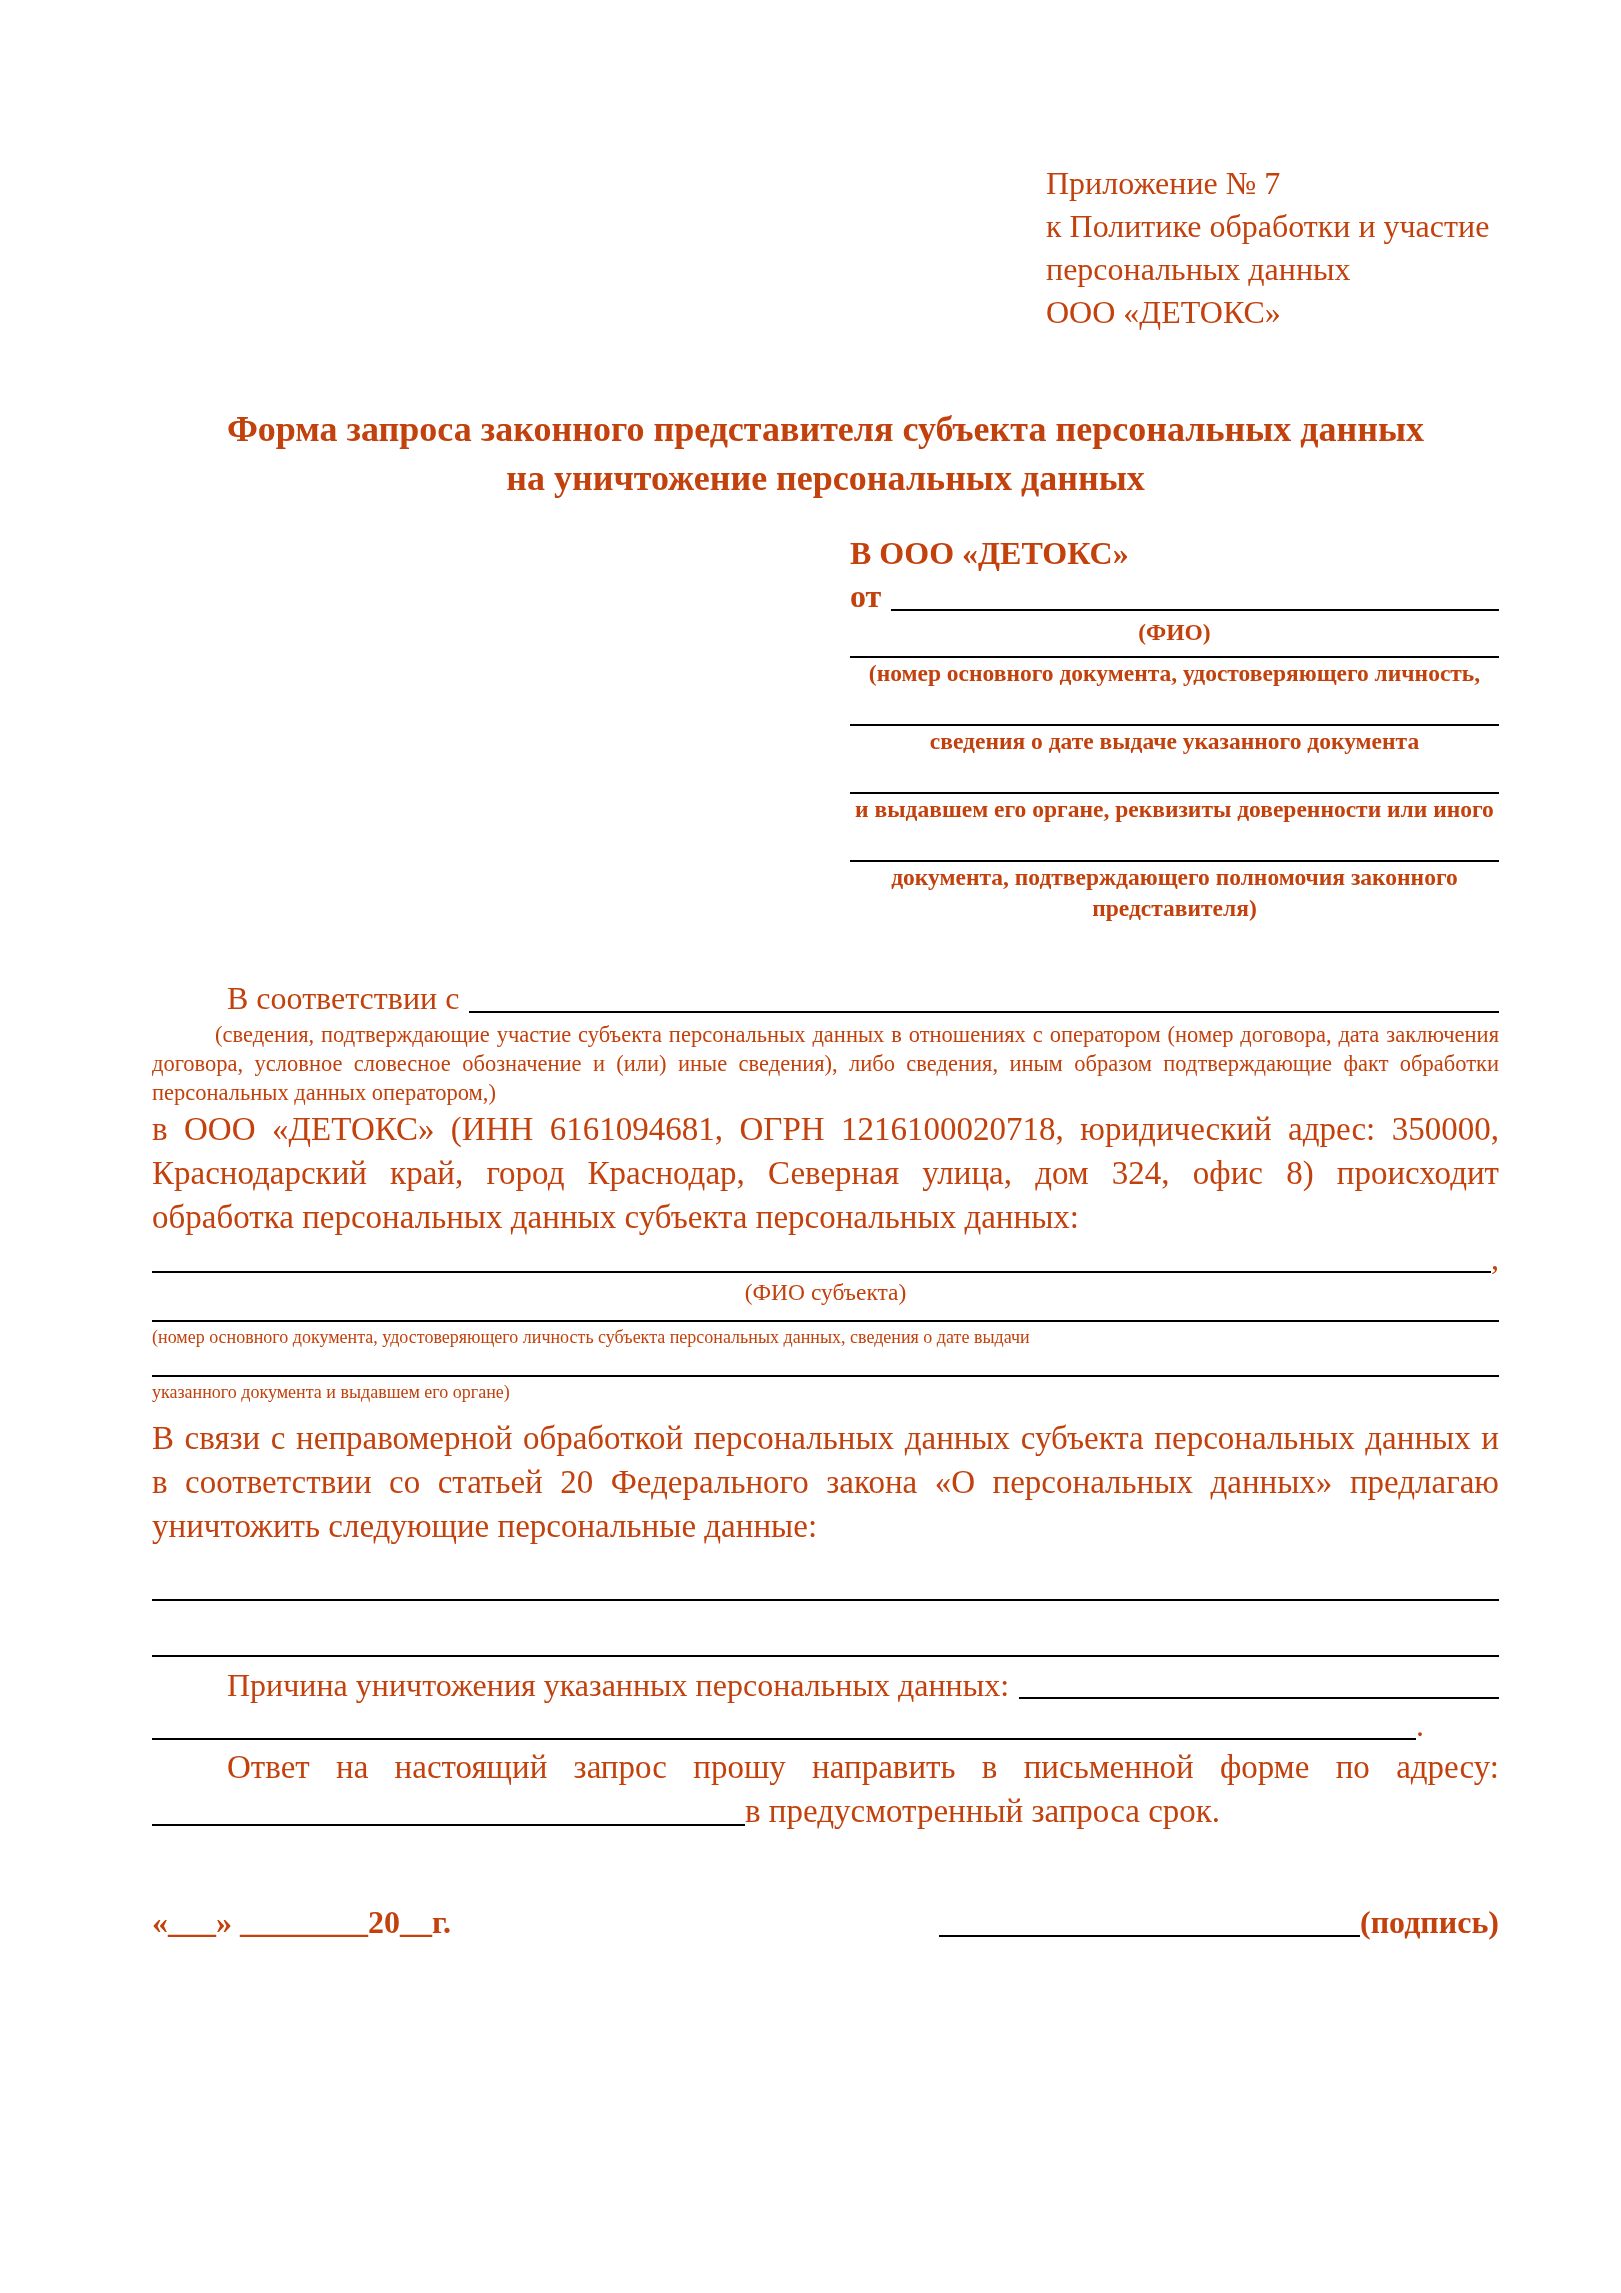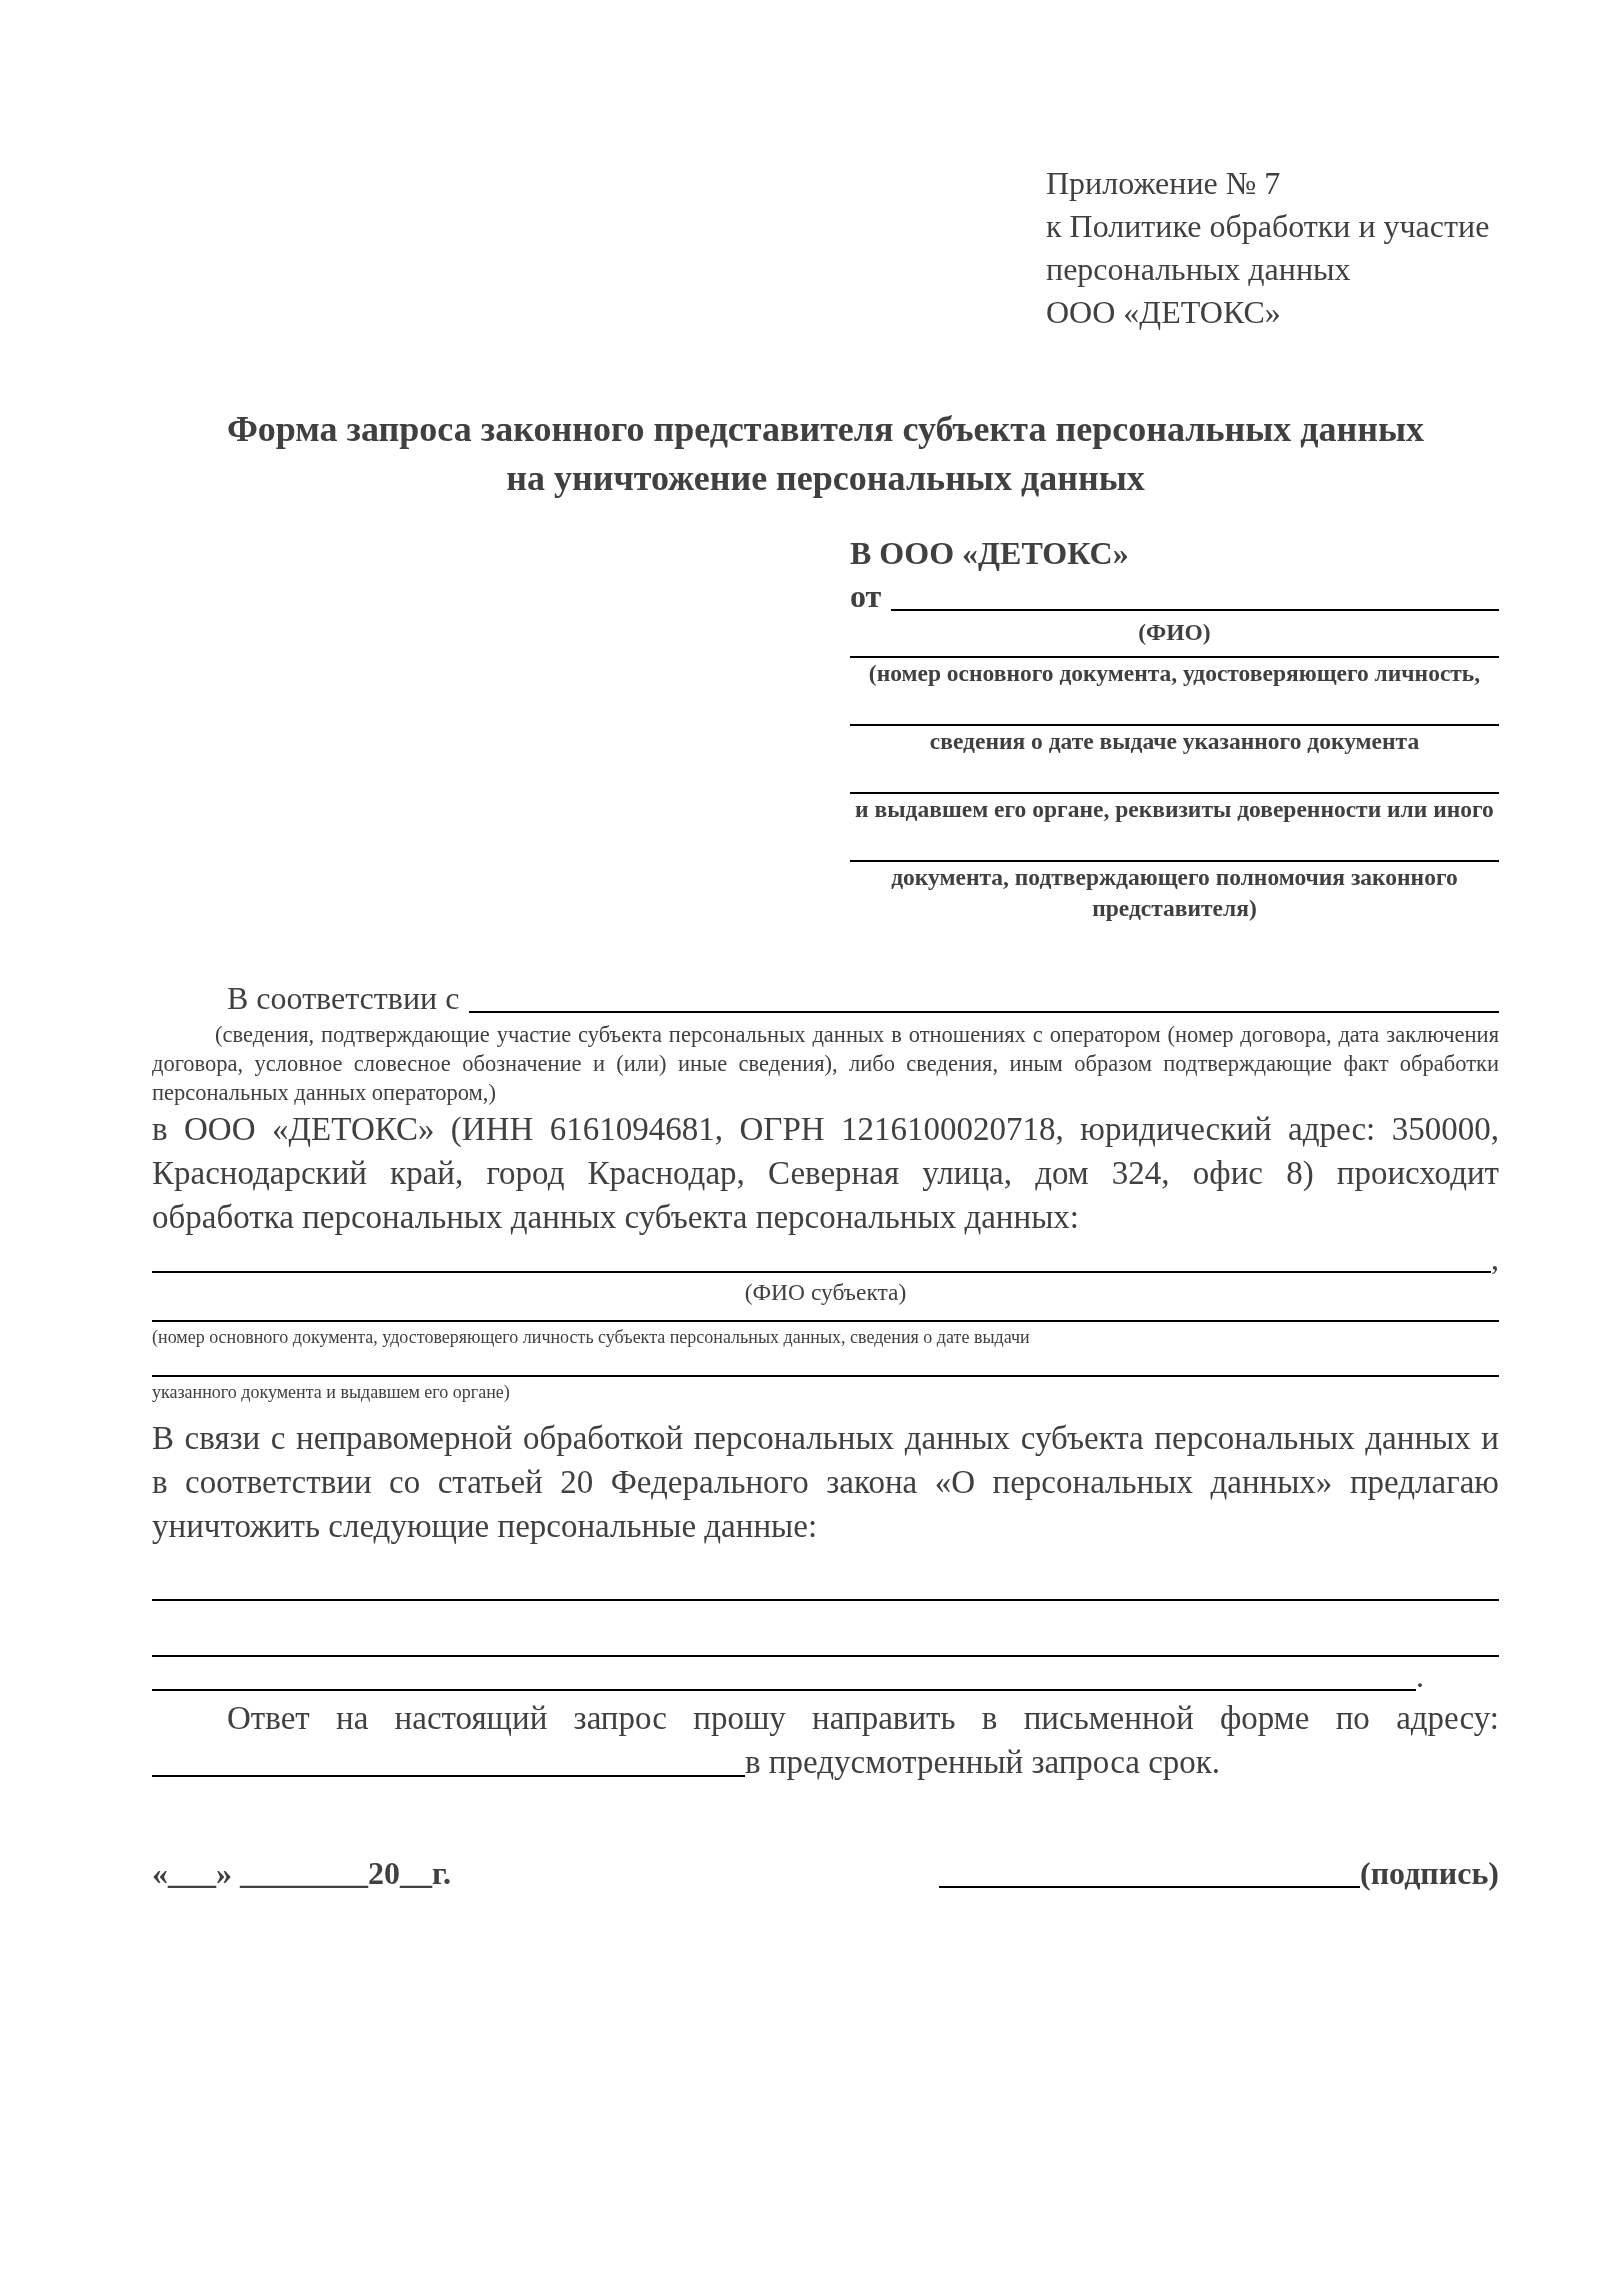--- a/index.html
+++ b/index.html
@@ -1,21 +1,21 @@
 <!DOCTYPE html>
 <html><head>
 <meta charset="utf-8">
 <style>
   * { margin: 0; padding: 0; box-sizing: border-box; }
   html, body { background: #ffffff; }
   .page {
     width: 1621px;
     height: 2294px;
     background: #ffffff;
-    color: #404040;
+    color: #c2410c;
     font-family: "Liberation Serif", "DejaVu Serif", serif;
     font-size: 32px;
     padding: 0 122px 0 152px;
     overflow: hidden;
   }
   
   .appendix {
     margin-top: 162px;
     margin-left: auto;
     width: 453px;
@@ -174,20 +174,25 @@
   <div class="fw-ublock">
     <div class="ul" style="margin-top:21.6px;"></div>
     <div class="cap">указанного документа и выдавшем его органе)</div>
   </div>
 
   <div class="para" style="margin-top:7.8px;">В связи с неправомерной обработкой персональных данных субъекта персональных данных и в соответствии со статьей 20 Федерального закона «О персональных данных» предлагаю уничтожить следующие персональные данные:</div>
 
   <div class="blank-ln" style="margin-top:51px;"></div>
   <div class="blank-ln" style="margin-top:54px;"></div>
 
+  <div class="reason-row flex-row">
+    <span class="indent"></span>
+    <span>Причина уничтожения указанных персональных данных:</span>
+    <span class="fill-line"></span>
+  </div>
   <div class="period-row flex-row">
     <span class="ln-fixed"></span>
     <span>.</span>
   </div>
 
   <div class="reply-lead">Ответ на настоящий запрос прошу направить в письменной форме по адресу:</div>
   <div class="reply-tail-row flex-row">
     <span class="reply-line"></span>
     <span>в предусмотренный запроса срок.</span>
   </div>

